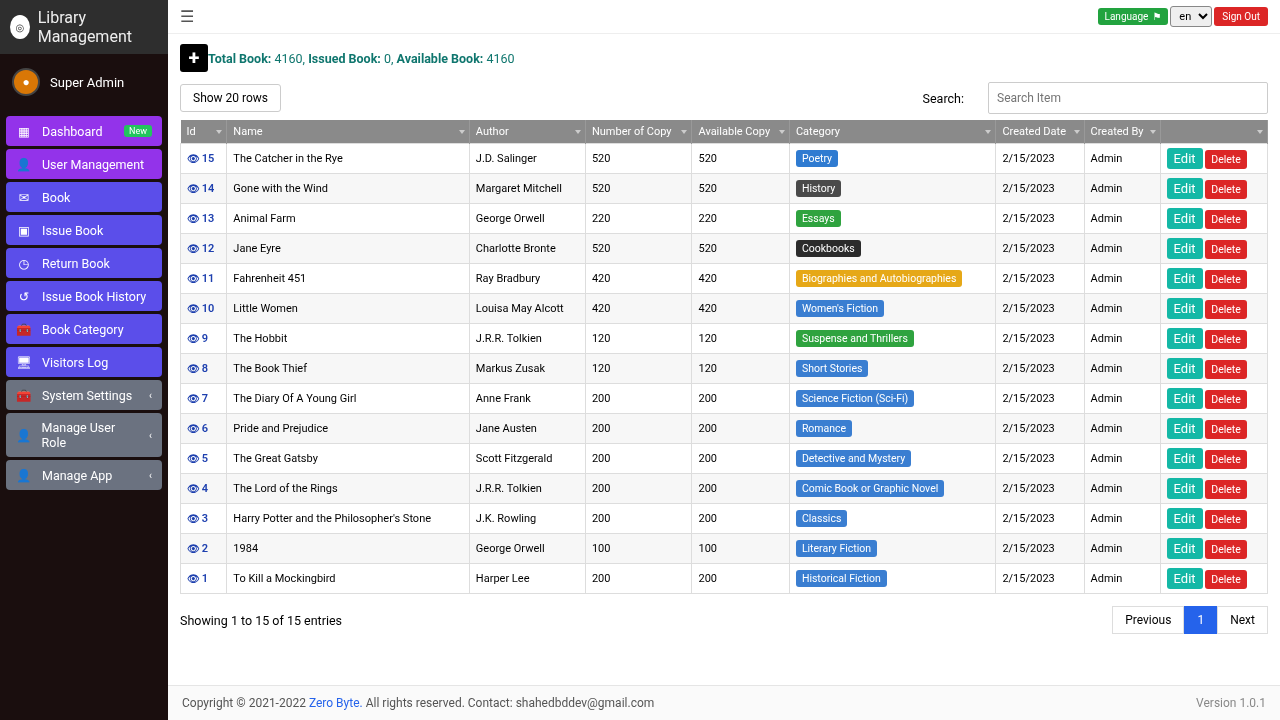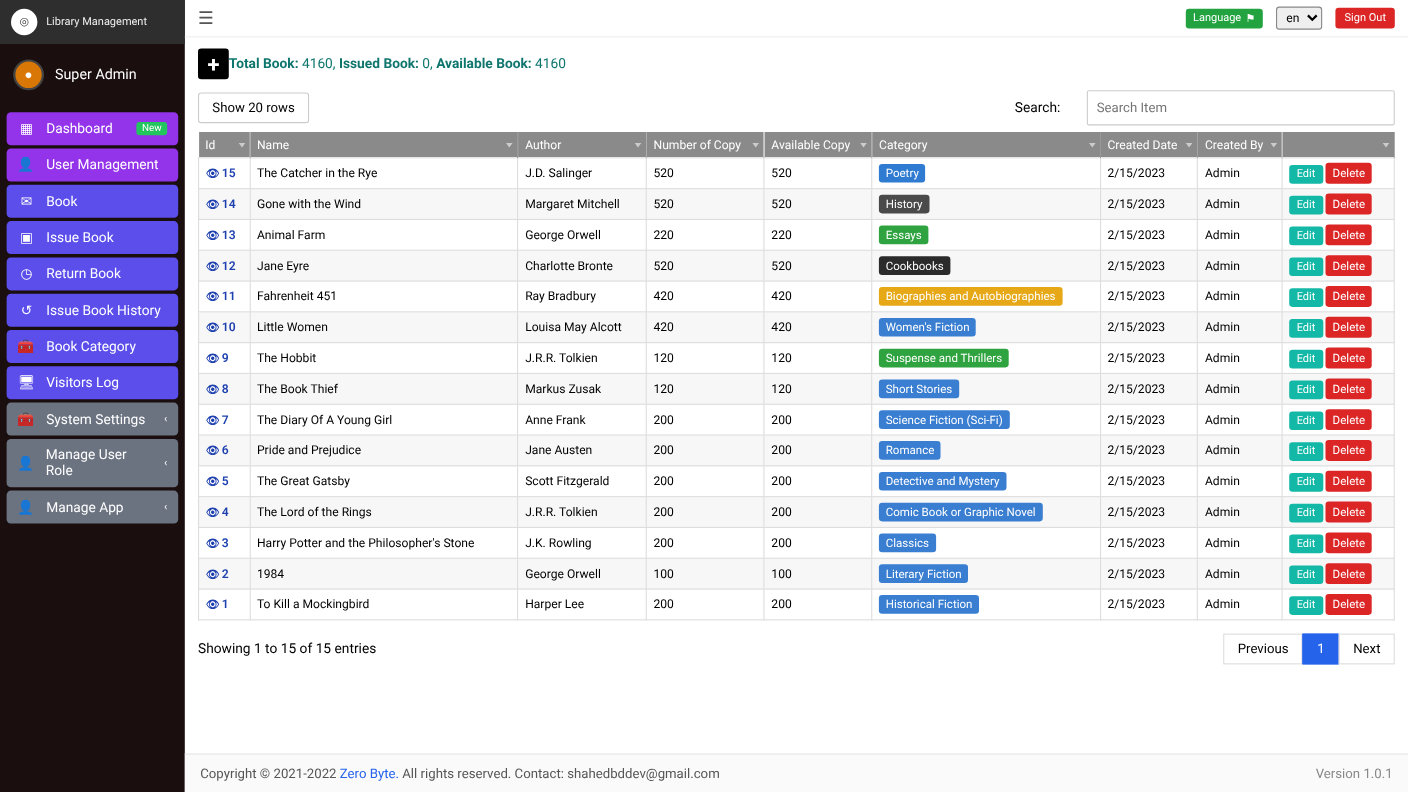--- a/index.html
+++ b/index.html
@@ -1,35 +1,35 @@
 <!DOCTYPE html>
 <html><head>
 <meta charset="utf-8">
 <style>
 * { margin: 0; padding: 0; box-sizing: border-box; font-family: -apple-system, BlinkMacSystemFont, "Segoe UI", Roboto, sans-serif; }
 body { display: flex; height: 720px; width: 1280px; overflow: hidden; background: #fff; }
 .sidebar { width: 168px; background: #1a0e0e; color: #fff; display: flex; flex-direction: column; }
 .sidebar-header { background: #2e2e2e; padding: 8px 10px; display: flex; align-items: center; gap: 8px; }
 .logo-circle { width: 24px; height: 24px; border-radius: 50%; background: #fff; display: flex; align-items: center; justify-content: center; font-size: 10px; color: #2e2e2e; }
-.brand-title { font-size: 10px; color: #eee; }
+.brand-title { font-size: 16px; color: #eee; }
 .user-block { padding: 14px 12px; display: flex; align-items: center; gap: 10px; }
 .avatar { width: 28px; height: 28px; border-radius: 50%; background: #d97706; border: 2px solid #444; display: flex; align-items: center; justify-content: center; font-size: 12px; }
 .user-name { font-size: 13px; text-align: center; }
 .nav { padding: 6px; display: flex; flex-direction: column; gap: 3px; }
 .nav-item { display: flex; align-items: center; gap: 10px; padding: 7px 10px; border-radius: 4px; font-size: 12.5px; cursor: pointer; color: #fff; }
 .nav-item.purple { background: #9333ea; }
 .nav-item.blue { background: #5b4eea; }
 .nav-item.gray { background: #6b7280; }
 .nav-icon { width: 16px; height: 16px; display: inline-flex; align-items: center; justify-content: center; }
 .nav-badge { background: #22c55e; color: #fff; font-size: 9px; padding: 1px 5px; border-radius: 3px; margin-left: auto; }
 .nav-caret { margin-left: auto; font-size: 10px; }
 .main { flex: 1; display: flex; flex-direction: column; }
 .topbar { display: flex; align-items: center; padding: 6px 12px; border-bottom: 1px solid #eee; }
 .hamburger { font-size: 16px; color: #555; cursor: pointer; }
-.topbar-right { margin-left: auto; display: flex; align-items: center; gap: 12px; }
+.topbar-right { margin-left: auto; display: flex; align-items: center; gap: 2px; }
 .lang-btn { background: #22a33f; color: #fff; border: none; padding: 3px 7px; font-size: 10px; border-radius: 3px; display: flex; align-items: center; gap: 4px; cursor: pointer; }
 .lang-sel { font-size: 11px; padding: 2px 4px; border: 1px solid #888; border-radius: 3px; }
 .signout-btn { background: #dc2626; color: #fff; border: none; padding: 4px 8px; font-size: 10px; border-radius: 3px; cursor: pointer; }
 .content { padding: 10px 12px; flex: 1; overflow: auto; }
 .add-row { display: flex; align-items: center; }
 .add-btn { width: 28px; height: 28px; background: #000; color: #fff; border: none; font-size: 20px; font-weight: bold; border-radius: 3px; cursor: pointer; display: flex; align-items: center; justify-content: center; }
 .page-title { flex: 1; text-align: center; font-size: 19px; font-weight: 600; }
 .stats { font-size: 12.5px; color: #0f766e; }
 .stats b { font-weight: 700; }
 .table-controls { display: flex; align-items: center; margin: 10px 0 6px; }
@@ -37,21 +37,21 @@
 .search-wrap { margin-left: auto; display: flex; align-items: center; gap: 24px; font-size: 12.5px; }
 .search-input { border: 1px solid #ccc; padding: 8px 8px; font-size: 12px; width: 280px; border-radius: 2px; }
 table { width: 100%; border-collapse: collapse; font-size: 11px; }
 thead th { background: #8a8a8a; color: #fff; text-align: left; padding: 5px 6px; font-weight: 400; position: relative; border-right: 1px solid #999; }
 thead th::after { content: ""; position: absolute; right: 4px; top: 50%; transform: translateY(-50%); width: 0; height: 0; border-left: 3px solid transparent; border-right: 3px solid transparent; border-top: 4px solid #ccc; }
 tbody td { padding: 4px 6px; border: 1px solid #ddd; vertical-align: middle; }
 tbody tr:nth-child(even) { background: #f7f7f7; }
 .id-link { color: #1e40af; font-weight: 600; cursor: pointer; display: inline-flex; align-items: center; gap: 2px; }
 .eye { font-size: 10px; }
 .cat-badge { display: inline-block; padding: 2px 6px; border-radius: 3px; color: #fff; font-size: 10.5px; }
-.edit-btn { background: #14b8a6; color: #fff; border: none; padding: 3px 7px; font-size: 10px; border-radius: 3px; cursor: pointer; }
+.edit-btn { background: #14b8a6; color: #fff; border: none; padding: 3px 7px; font-size: 13px; border-radius: 3px; cursor: pointer; }
 .del-btn { background: #dc2626; color: #fff; border: none; padding: 3px 6px; font-size: 10.5px; border-radius: 3px; cursor: pointer; }
 .table-footer { display: flex; align-items: center; margin-top: 12px; font-size: 12.5px; }
 .pager { margin-left: auto; display: flex; }
 .pager button { border: 1px solid #ddd; background: #fff; padding: 6px 12px; font-size: 12px; cursor: pointer; }
 .pager button.active { background: #2563eb; color: #fff; border-color: #2563eb; }
 .footer { border-top: 1px solid #e5e5e5; padding: 10px 14px; font-size: 12px; color: #555; display: flex; background: #fafafa; }
 .footer .zb { color: #2563eb; }
 .footer .ver { margin-left: auto; color: #888; }
 </style>
 </head>

